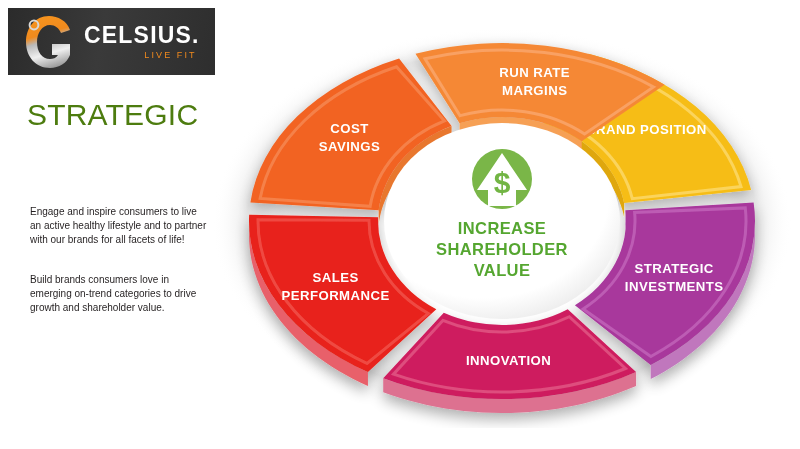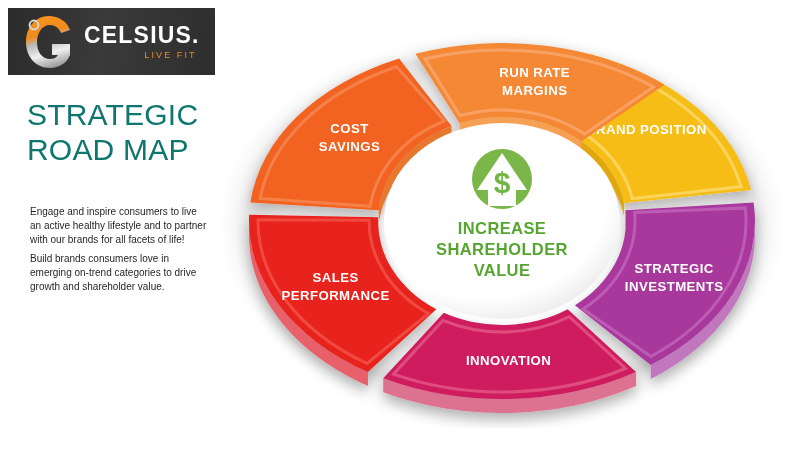--- a/index.html
+++ b/index.html
@@ -43,33 +43,33 @@
     text-align: right;
     padding-right: 3px;
   }
 
   #page-title {
     position: absolute;
     left: 27px; top: 97px;
     width: 210px;
     font-size: 30px;
     line-height: 1.18;
-    color: #0f766e;
+    color: #4d7c0f;
     letter-spacing: 0.2px;
     font-weight: normal;
   }
   #body-copy {
     position: absolute;
     left: 30px; top: 205px;
     width: 180px;
     font-size: 10px;
     line-height: 1.42;
     color: #231f20;
   }
-  #body-copy p + p { margin-top: 4px; }
+  #body-copy p + p { margin-top: 25px; }
 
   
   #wheel-wrap {
     position: absolute;
     left: 205px; top: 28px;
     width: 595px; height: 400px;
   }
   #wheel { display: block; width: 595px; height: 400px; }
 
   .seg-label {
@@ -119,21 +119,20 @@
       </svg>
     </div>
     <div id="logo-word">
       <div id="logo-celsius">CELSIUS.</div>
       <div id="logo-livefit">LIVE FIT</div>
     </div>
   </div>
 
   <div id="page-title">
     <div>STRATEGIC</div>
-    <div>ROAD MAP</div>
   </div>
 
   <div id="body-copy">
     <p>Engage and inspire consumers to live an active healthy lifestyle and to partner with our brands for all facets of life!</p>
     <p>Build brands consumers love in emerging on-trend categories to drive growth and shareholder value.</p>
   </div>
 
   <div id="wheel-wrap">
     <svg id="wheel" viewBox="0 0 595 400">
       <defs>

